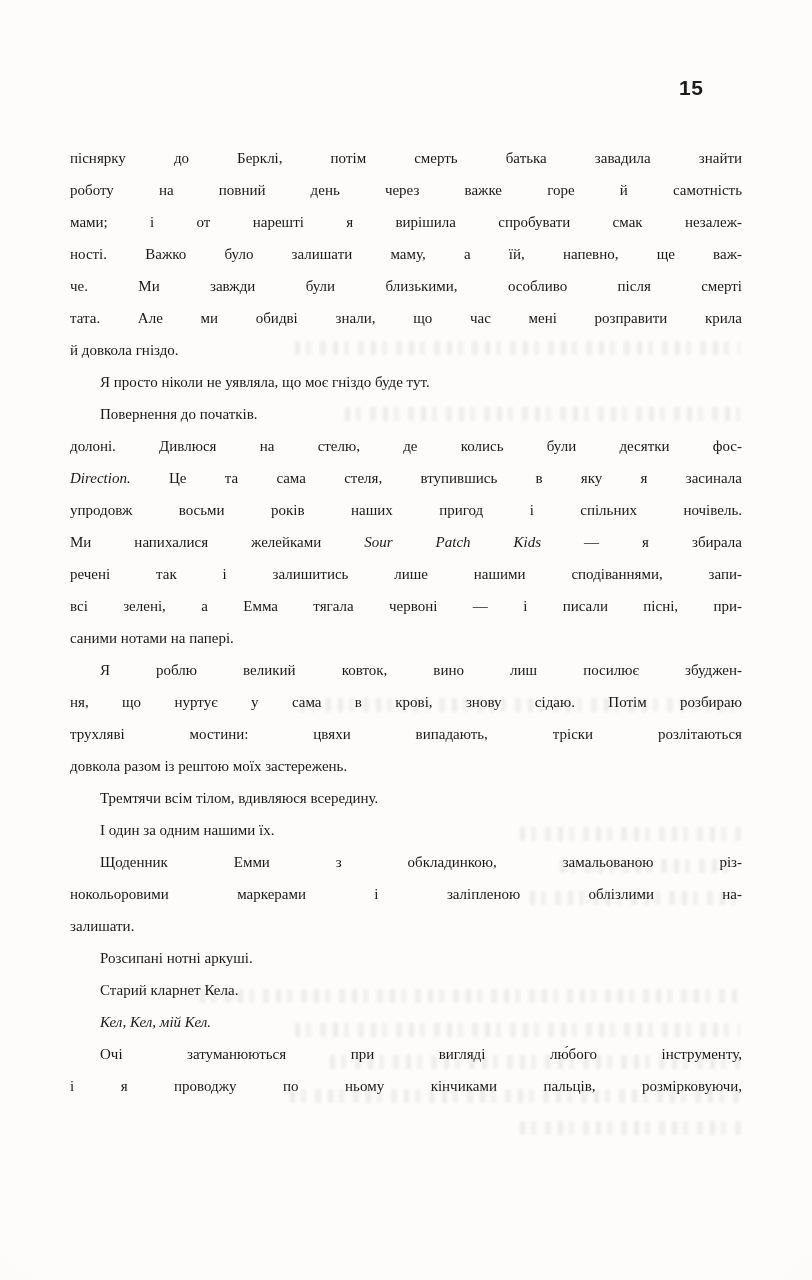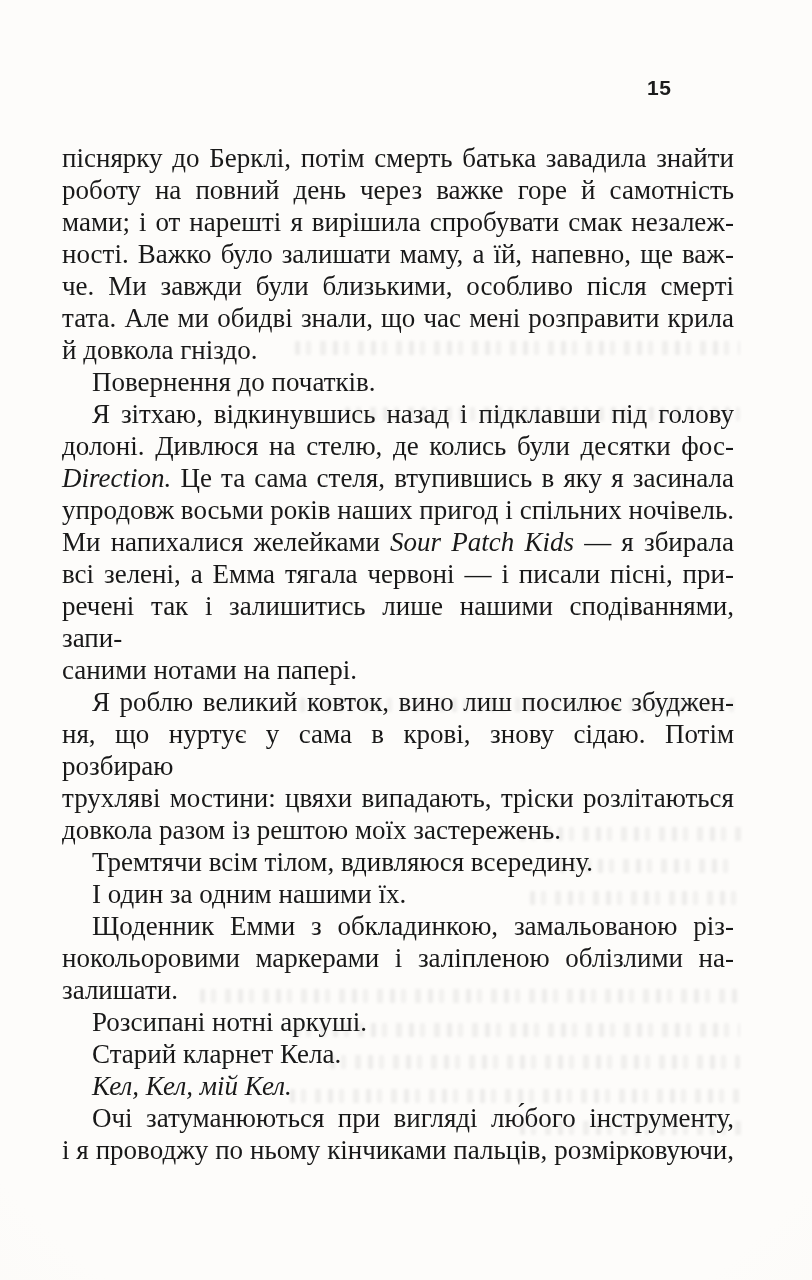--- a/index.html
+++ b/index.html
@@ -14,35 +14,35 @@
     position: relative;
     width: 812px;
     height: 1280px;
     background: radial-gradient(140% 120% at 50% 42%, #fdfcfa 55%, #f5f3ef 100%);
     font-family: "Liberation Serif", serif;
     color: #191919;
   }
   .page-number {
     position: absolute;
     top: 76px;
-    left: 647px;
+    left: 679px;
     font-family: "Liberation Sans", sans-serif;
     font-weight: 700;
     font-size: 21px;
     letter-spacing: 0.5px;
     color: #1c1c1c;
     z-index: 2;
   }
   .body-text {
     position: absolute;
     top: 142px;
-    left: 62px;
+    left: 70px;
     width: 672px;
     z-index: 1;
-    font-size: 27px;
+    font-size: 15px;
     line-height: 32px;
   }
   .para { margin: 0; }
   .para.italic { font-style: italic; }
   .line {
     text-align: justify;
     text-align-last: justify;
     white-space: normal;
     min-height: 32px;
   }
@@ -92,30 +92,32 @@
       <div class="para">
         <div class="line first">піснярку до Берклі, потім смерть батька завадила знайти</div>
         <div class="line">роботу на повний день через важке горе й самотність</div>
         <div class="line">мами; і от нарешті я вирішила спробувати смак незалеж-</div>
         <div class="line">ності. Важко було залишати маму, а їй, напевно, ще важ-</div>
         <div class="line">че. Ми завжди були близькими, особливо після смерті</div>
         <div class="line">тата. Але ми обидві знали, що час мені розправити крила</div>
         <div class="line last">й довкола гніздо.</div>
       </div>
       <div class="para indent">
+        <div class="line first last">Я просто ніколи не уявляла, що моє гніздо буде тут.</div>
+      </div>
+      <div class="para indent">
         <div class="line first last">Повернення до початків.</div>
       </div>
       <div class="para indent">
-        <div class="line first">Я зітхаю, відкинувшись назад і підклавши під голову</div>
         <div class="line">долоні. Дивлюся на стелю, де колись були десятки фос-</div>
         <div class="line"><em>Direction.</em> Це та сама стеля, втупившись в яку я засинала</div>
         <div class="line">упродовж восьми років наших пригод і спільних ночівель.</div>
         <div class="line">Ми напихалися желейками <em>Sour Patch Kids</em> — я збирала</div>
+        <div class="line">речені так і залишитись лише нашими сподіваннями, запи-</div>
         <div class="line">всі зелені, а Емма тягала червоні — і писали пісні, при-</div>
-        <div class="line">речені так і залишитись лише нашими сподіваннями, запи-</div>
         <div class="line last">саними нотами на папері.</div>
       </div>
       <div class="para indent">
         <div class="line first">Я роблю великий ковток, вино лиш посилює збуджен-</div>
         <div class="line">ня, що нуртує у сама в крові, знову сідаю. Потім розбираю</div>
         <div class="line">трухляві мостини: цвяхи випадають, тріски розлітаються</div>
         <div class="line last">довкола разом із рештою моїх застережень.</div>
       </div>
       <div class="para indent">
         <div class="line first last">Тремтячи всім тілом, вдивляюся всередину.</div>

